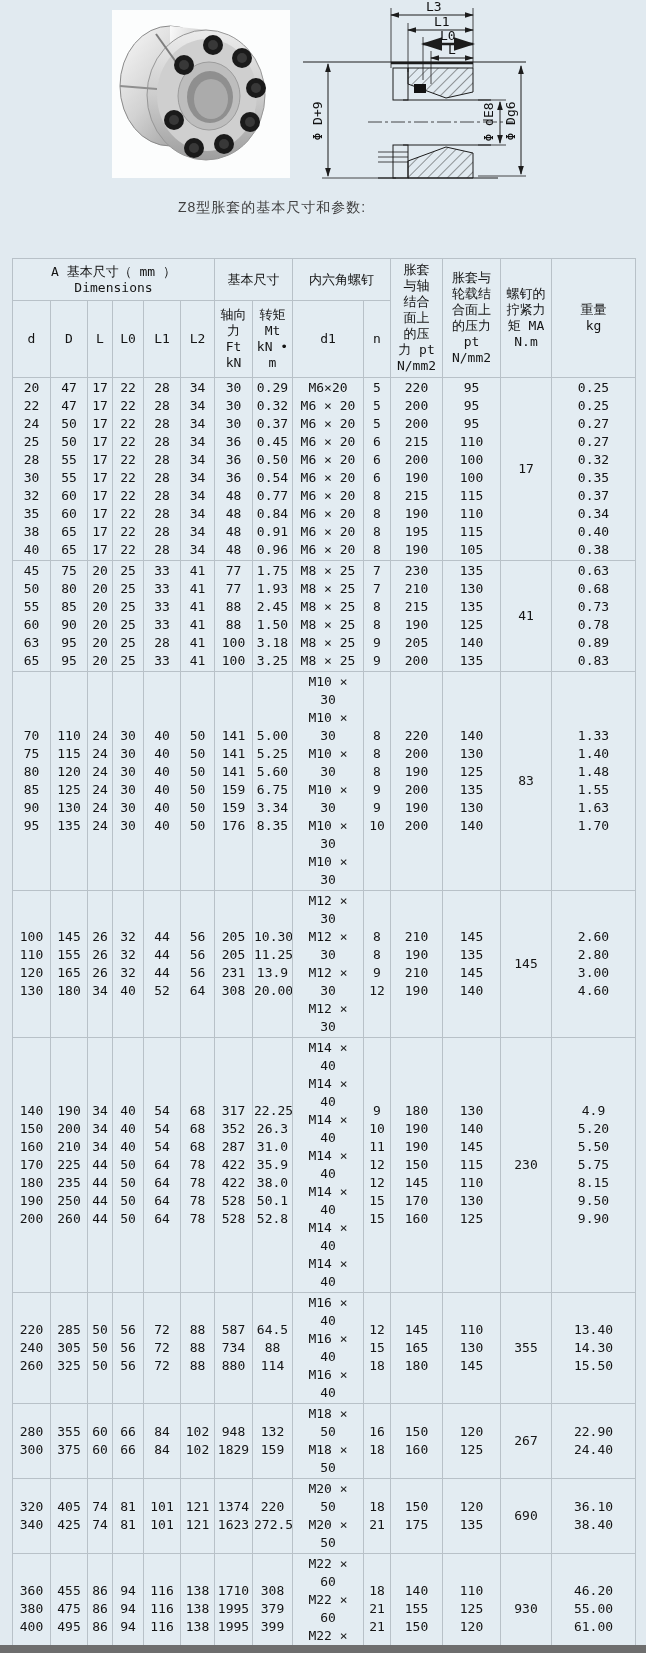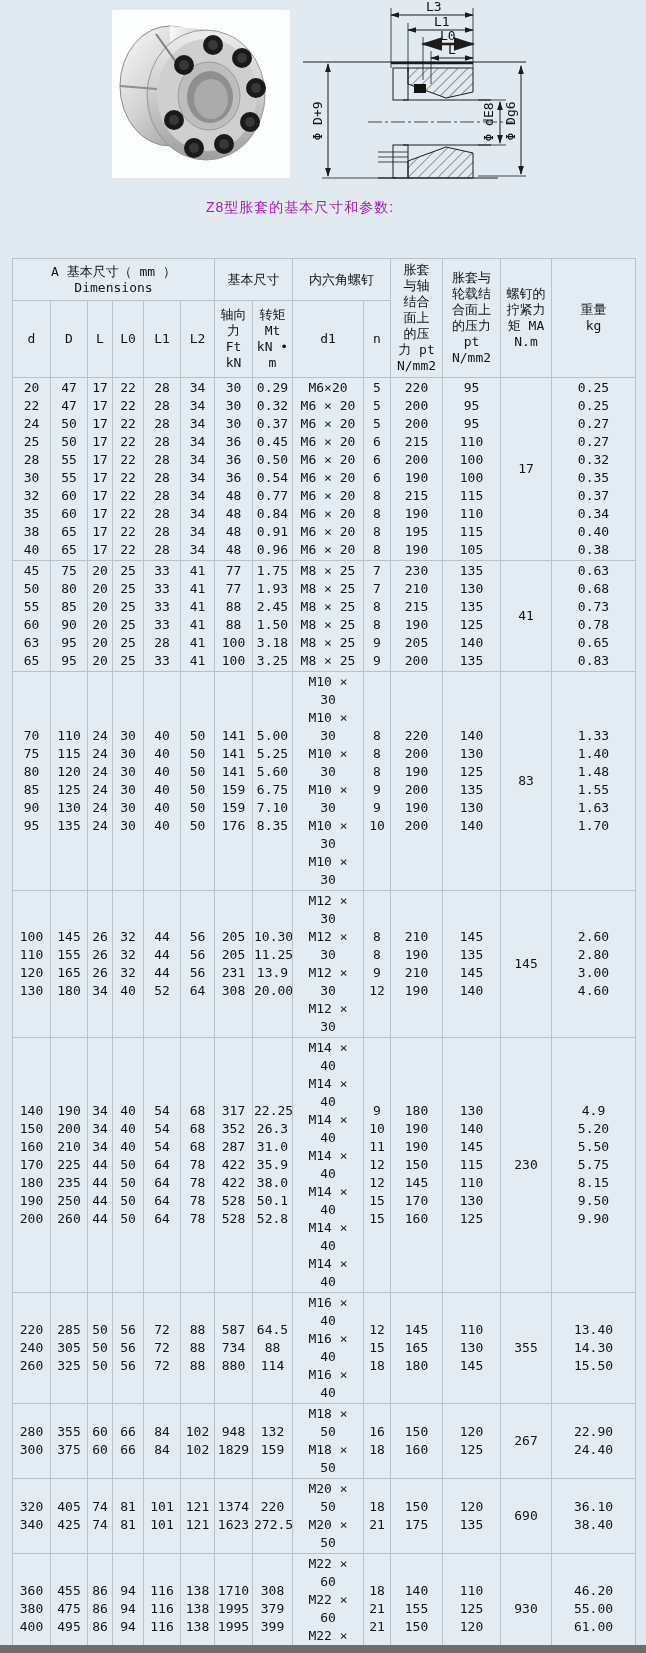--- a/index.html
+++ b/index.html
@@ -5,21 +5,21 @@
   html,body{margin:0;padding:0;}
   body{font-family:"Liberation Sans",sans-serif;}
   #page{position:relative;width:646px;height:1653px;background:#e1eaf0;overflow:hidden;}
 
   
   #photo-fig{position:absolute;left:112px;top:10px;}
   #drawing-fig{position:absolute;left:278px;top:0px;}
   .dwg-label{font-family:"DejaVu Sans Mono","Liberation Mono",monospace;font-size:13px;fill:#111;}
 
   
-  #title{position:absolute;left:178px;top:199px;font-size:14px;color:#a21caf;letter-spacing:1px;margin-left:28px;}
+  #title{position:absolute;left:178px;top:199px;font-size:14px;color:#404040;letter-spacing:1px;}
 
   
   #table-wrap{position:absolute;left:12px;top:258px;width:623px;}
   table{border-collapse:collapse;table-layout:fixed;width:623px;
         font-family:"DejaVu Sans Mono","Liberation Mono",monospace;
         font-size:13px;color:#141414;background:#e3ecf2;
         border:1px solid #97a1a9;}
   th,td{border:1px solid #b8c1c8;text-align:center;vertical-align:middle;
         padding:1px 1px;overflow:hidden;}
   th{font-weight:normal;line-height:16px;padding:3px 1px;}
@@ -424,21 +424,21 @@
 130
 135
 125
 140
 135</td>
             <td>41</td>
             <td>0.63
 0.68
 0.73
 0.78
-0.65
+0.89
 0.83</td>
           </tr>
           <tr>
             <td>70
 75
 80
 85
 90
 95</td>
             <td>110
@@ -474,21 +474,21 @@
             <td>141
 141
 141
 159
 159
 176</td>
             <td>5.00
 5.25
 5.60
 6.75
-7.10
+3.34
 8.35</td>
             <td>M10 ×
 30
 M10 ×
 30
 M10 ×
 30
 M10 ×
 30
 M10 ×

